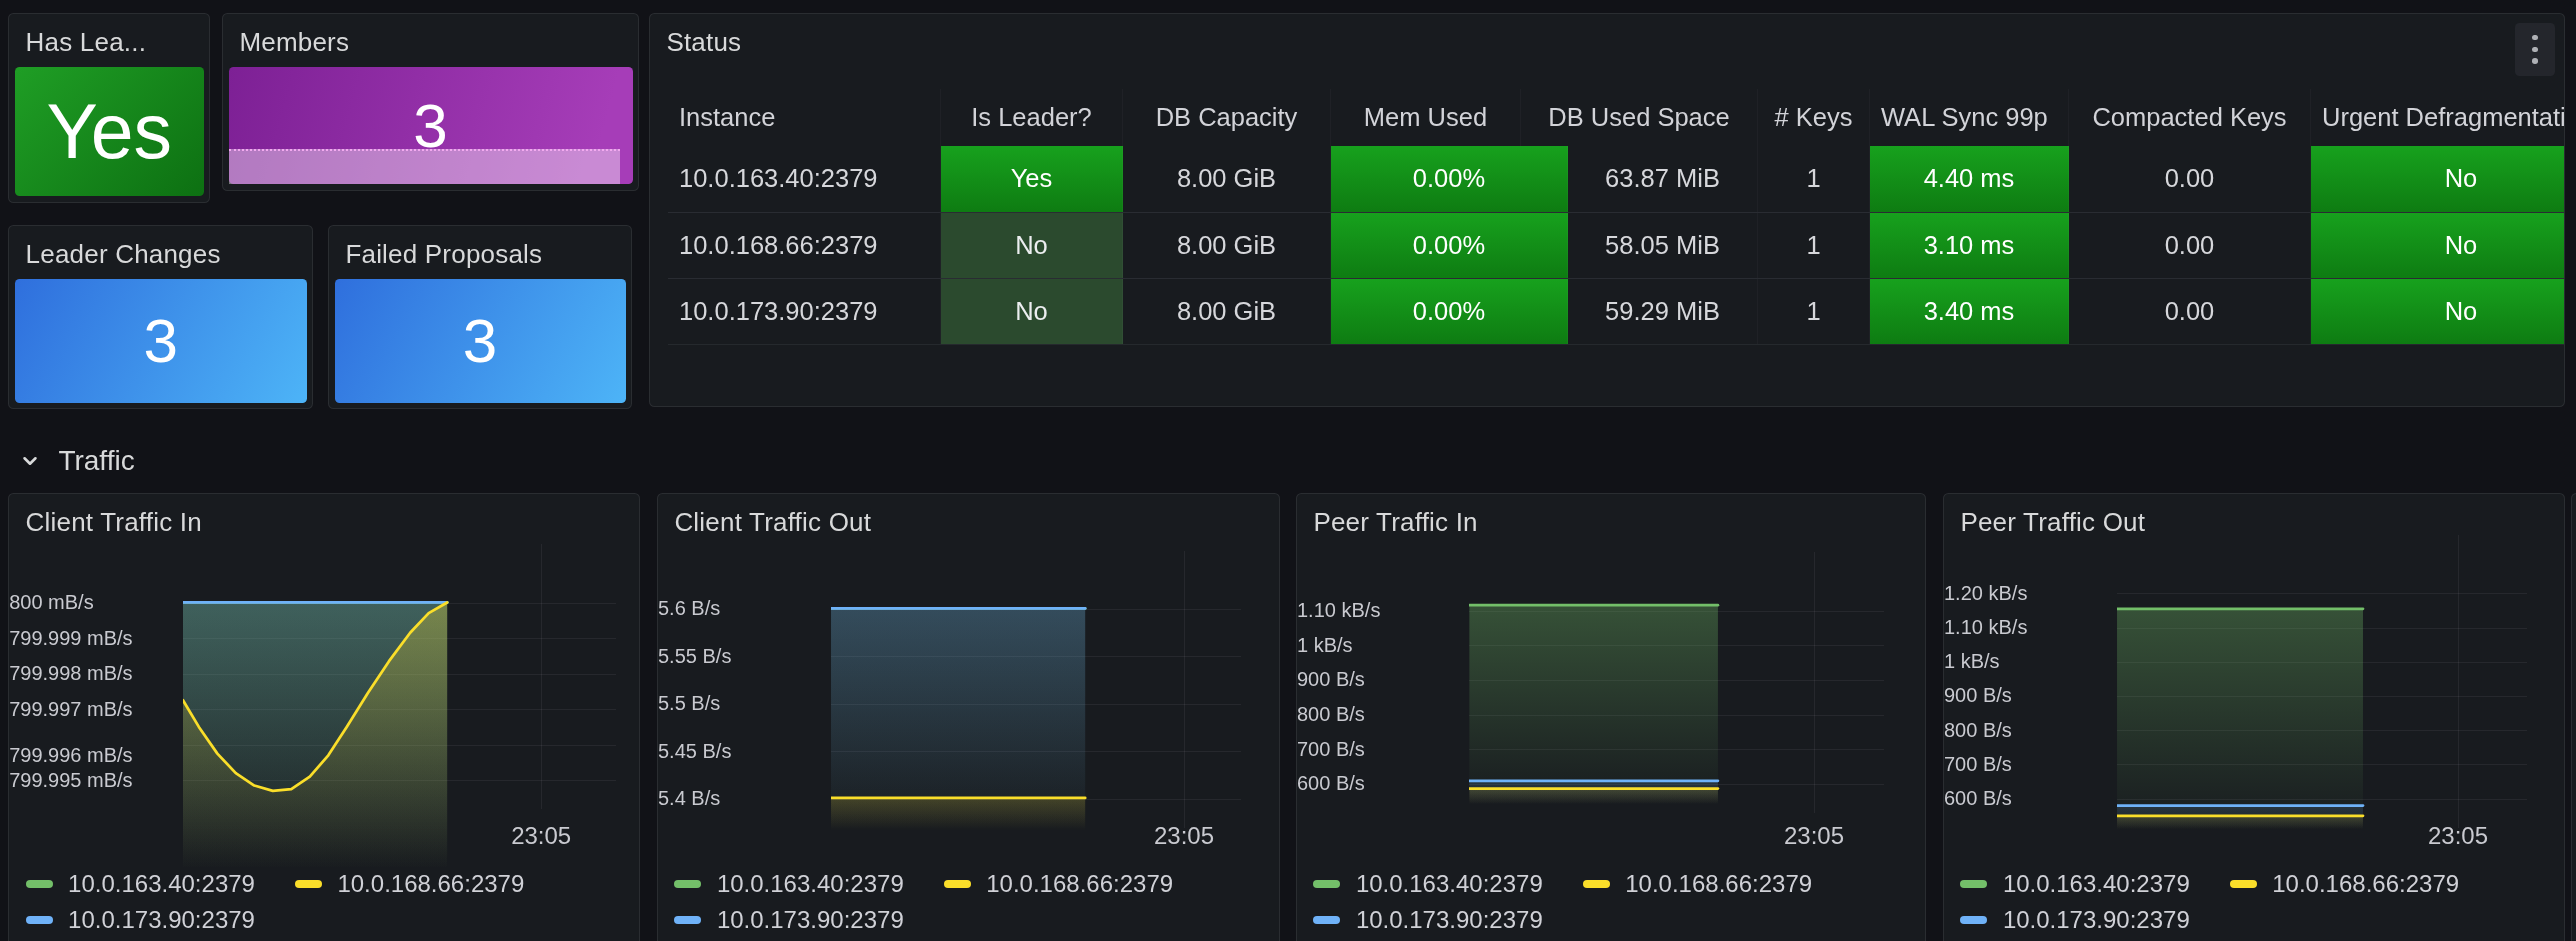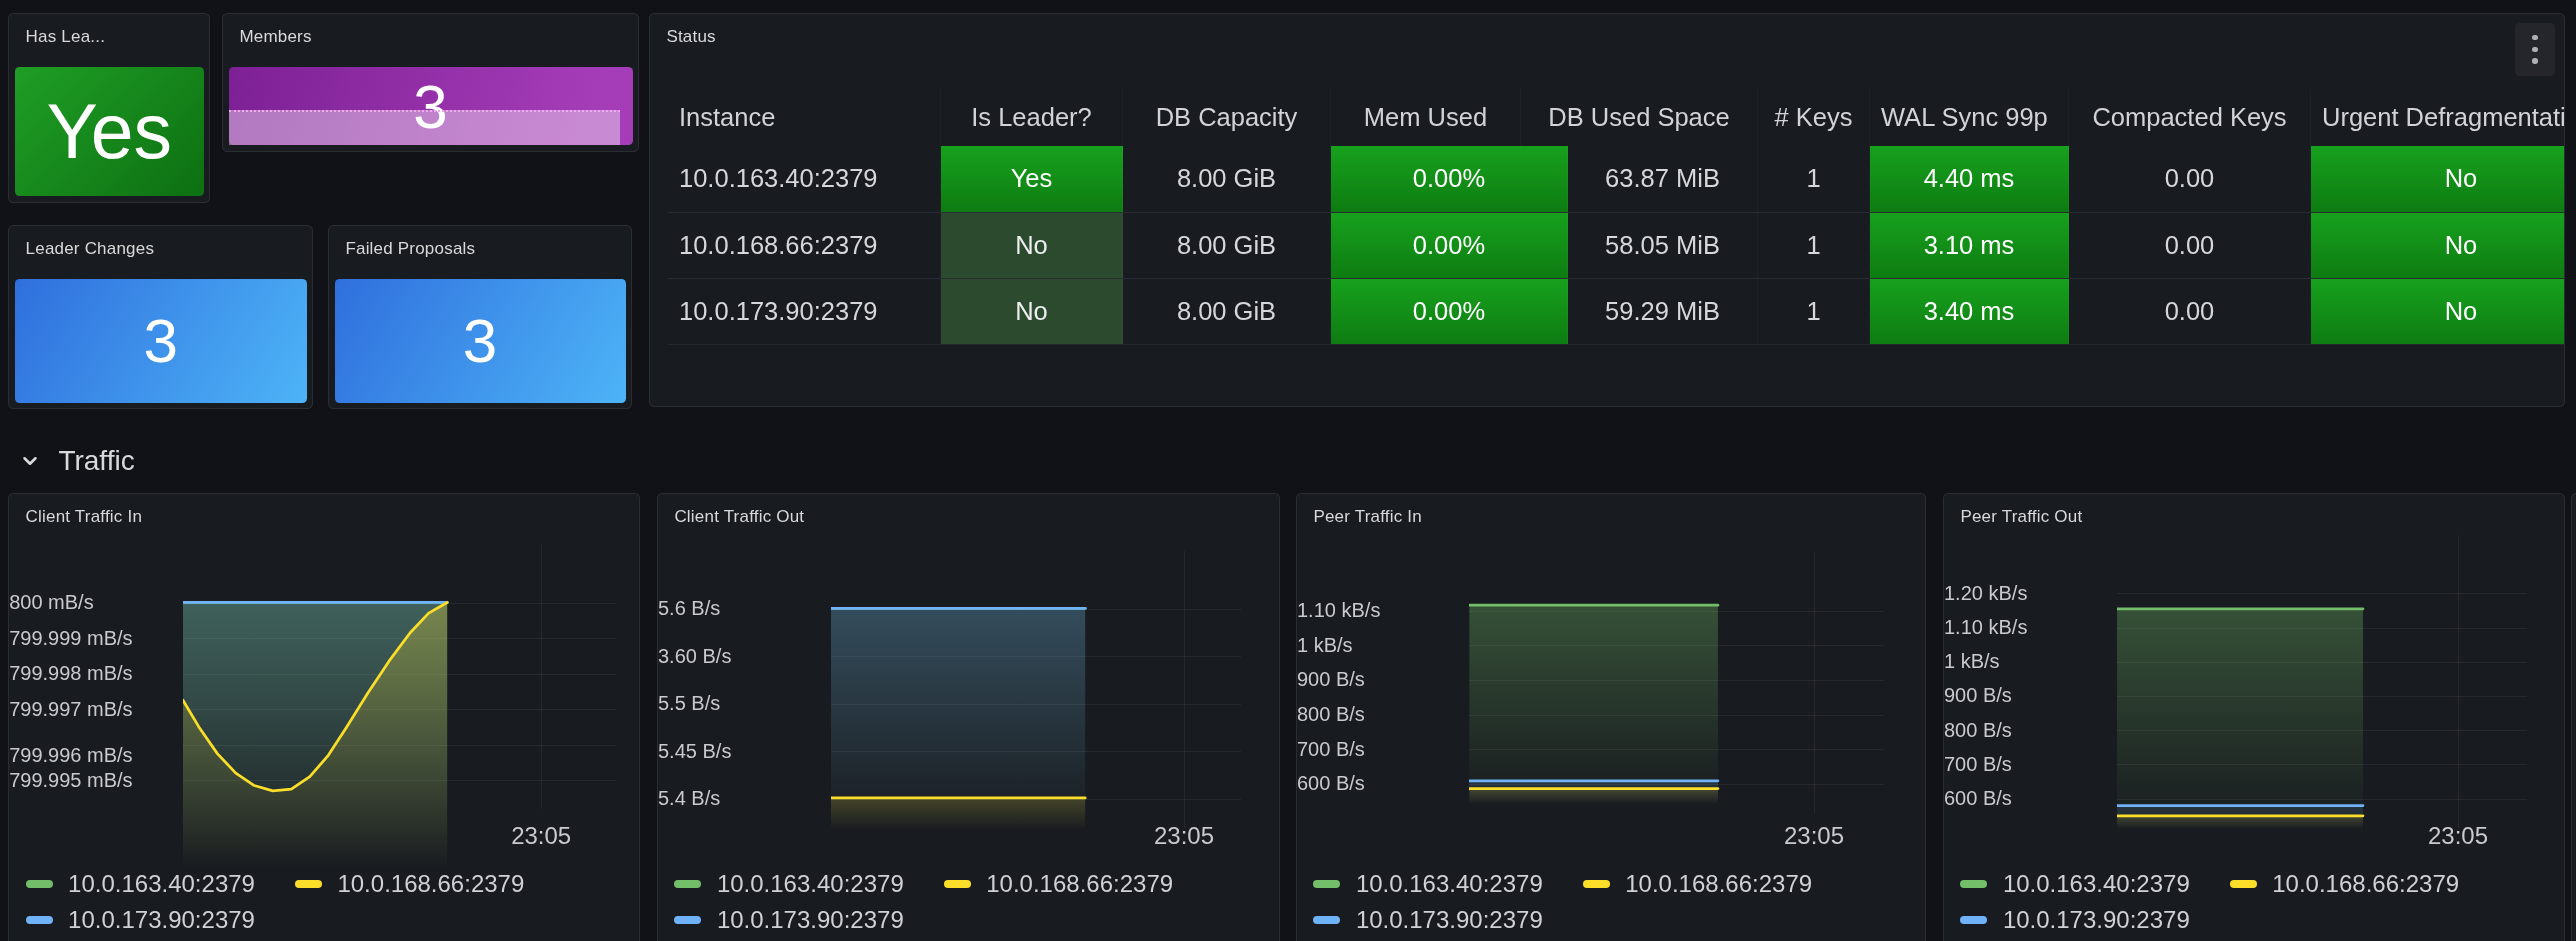--- a/index.html
+++ b/index.html
@@ -12,21 +12,21 @@
   }
   .panel {
     position:absolute;
     background:#181b1f;
     border:0.9px solid rgba(204,204,220,0.10);
     border-radius:5.5px;
     overflow:hidden;
   }
   .panel-title {
     position:absolute; top:12.8px; left:16.4px;
-    font-size:17px; font-weight:500; color:#d8d9da; letter-spacing:0.2px;
+    font-size:26px; font-weight:500; color:#d8d9da; letter-spacing:0.2px;
     white-space:nowrap;
   }
   
   .stat-body {
     position:absolute; left:5.5px; right:5.5px; top:53px; bottom:5.5px;
     border-radius:4.6px;
     display:flex; align-items:center; justify-content:center;
     color:#ffffff; font-weight:500;
   }
   .stat-body.green  { background:linear-gradient(135deg,#1f9e25 0%,#0d7012 100%); font-size:77px; }
@@ -90,21 +90,21 @@
     background:#181b1f; border:0.9px solid rgba(204,204,220,0.10); border-right:none; border-radius:5.5px 0 0 0; }
 </style>
 </head>
 <body>
 
 <div class="panel" style="left:8.2px; top:12.8px; width:202px; height:190px;">
   <div class="panel-title">Has Lea...</div>
   <div class="stat-body green">Yes</div>
 </div>
 
-<div class="panel" style="left:222px; top:12.8px; width:417px; height:139px;">
+<div class="panel" style="left:222px; top:12.8px; width:417px; height:178px;">
   <div class="panel-title">Members</div>
   <div class="stat-body purple">
     <span>3</span>
     <span class="sparkline"></span>
   </div>
 </div>
 
 <div class="panel" style="left:8.2px; top:225px; width:305px; height:184px;">
   <div class="panel-title">Leader Changes</div>
   <div class="stat-body blue">3</div>
@@ -253,21 +253,21 @@
         </div>
       </div>
     </div>
 </div>
 
 <div class="panel chart-panel" style="left:657px; top:493px; width:623px; height:456px;">
   <div class="panel-title">Client Traffic Out</div>
   <div class="plot">
       <div class="axis-label" style="width: 159px; top: 100px;">5.6 B/s</div>
       <div class="gridline-h" style="left: 173px; top: 115px; width: 410px;"></div>
-      <div class="axis-label" style="width: 159px; top: 148px;">3.60 B/s</div>
+      <div class="axis-label" style="width: 159px; top: 148px;">5.55 B/s</div>
       <div class="gridline-h" style="left: 173px; top: 162px; width: 410px;"></div>
       <div class="axis-label" style="width: 159px; top: 195px;">5.5 B/s</div>
       <div class="gridline-h" style="left: 173px; top: 210px; width: 410px;"></div>
       <div class="axis-label" style="width: 159px; top: 243px;">5.45 B/s</div>
       <div class="gridline-h" style="left: 173px; top: 257px; width: 410px;"></div>
       <div class="axis-label" style="width: 159px; top: 290px;">5.4 B/s</div>
       <div class="gridline-h" style="left: 173px; top: 305px; width: 410px;"></div>
       <div class="gridline-v" style="left: 526px; top: 57px; height: 277px;"></div>
       <svg width="410" height="280" viewBox="0 0 450 307.36" class="chart-svg" style="left: 173px; top: 78px;">
         <defs>

